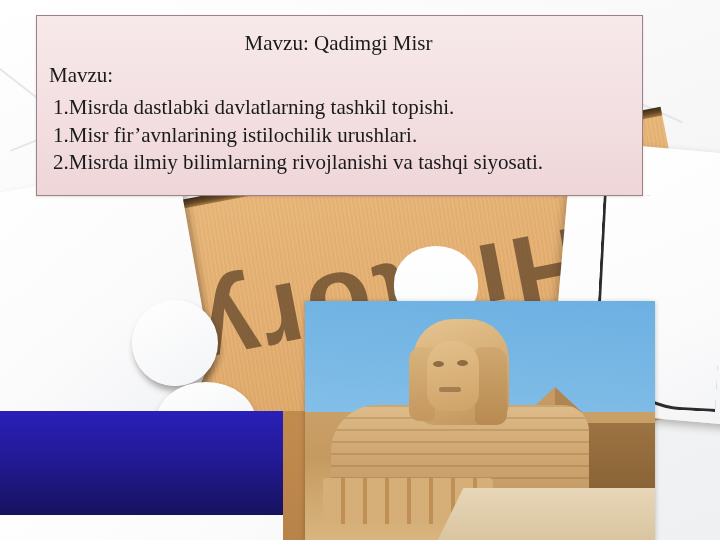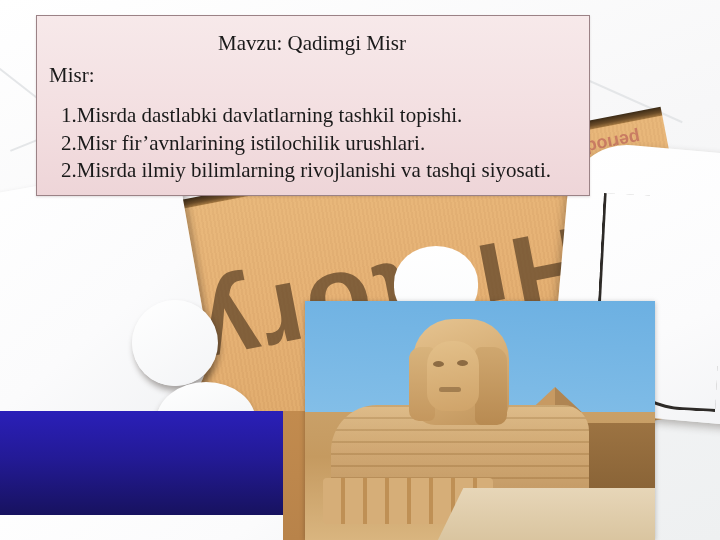--- a/index.html
+++ b/index.html
@@ -368,21 +368,21 @@
     height: 54px;
     background: rgba(90,60,28,.45);
     transform: skewX(-26deg);
   }
 
   
   .panel {
     position: absolute;
     left: 36px;
     top: 15px;
-    width: 554px;
+    width: 607px;
     height: 181px;
     box-sizing: border-box;
     border: 1px solid #9b8286;
     background: linear-gradient(180deg, #f7e9ea 0%, #f3dfe1 55%, #eed5d8 100%);
     padding: 10px 14px 0 12px;
     box-shadow: 0 1px 2px rgba(90,70,70,.18);
   }
   .panel-title {
     text-align: center;
     font-size: 21px;
@@ -391,21 +391,21 @@
     margin: 4px 0 6px 0;
   }
   .panel-lead {
     font-size: 21px;
     color: #1a1a1a;
     line-height: 1.32;
     margin: 0;
   }
   .panel-list {
     list-style: none;
-    margin: 12px;
+    margin: 4px;
     padding: 0;
   }
   .panel-list li {
     font-size: 21px;
     color: #1a1a1a;
     line-height: 1.32;
     white-space: nowrap;
   }
 </style>
 </head>
@@ -454,21 +454,21 @@
     <div class="sphinx-eye eye-l"></div>
     <div class="sphinx-eye eye-r"></div>
     <div class="sphinx-mouth"></div>
     <div class="paw-steps"></div>
     <div class="walkway-shadow"></div>
     <div class="walkway"></div>
   </div>
 
   <div class="panel">
     <div class="panel-title">Mavzu: Qadimgi Misr</div>
-    <div class="panel-lead">Misr:</div>
+    <div class="panel-lead">Mavzu:</div>
     <ul class="panel-list">
       <li>1.Misrda dastlabki davlatlarning tashkil topishi.</li>
-      <li>2.Misr fir’avnlarining istilochilik urushlari.</li>
+      <li>1.Misr fir’avnlarining istilochilik urushlari.</li>
       <li>2.Misrda ilmiy bilimlarning rivojlanishi va tashqi siyosati.</li>
     </ul>
   </div>
 
 </div>
 
 </body></html>

